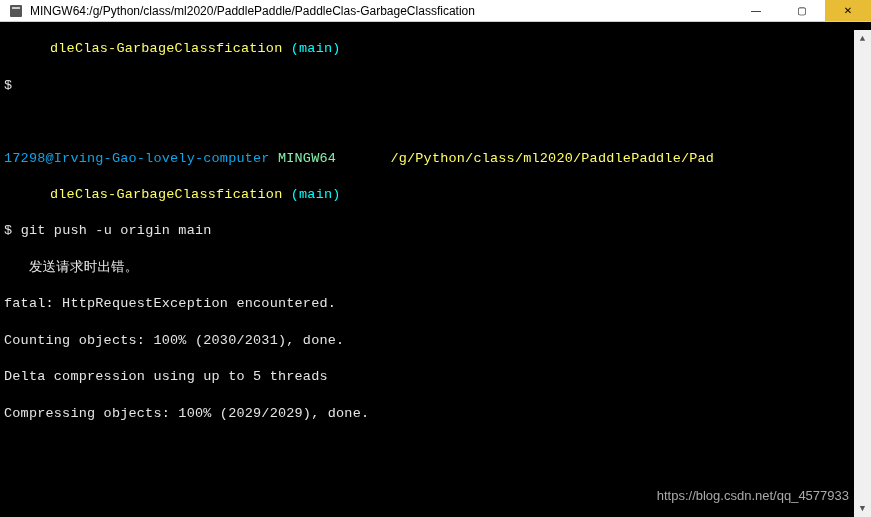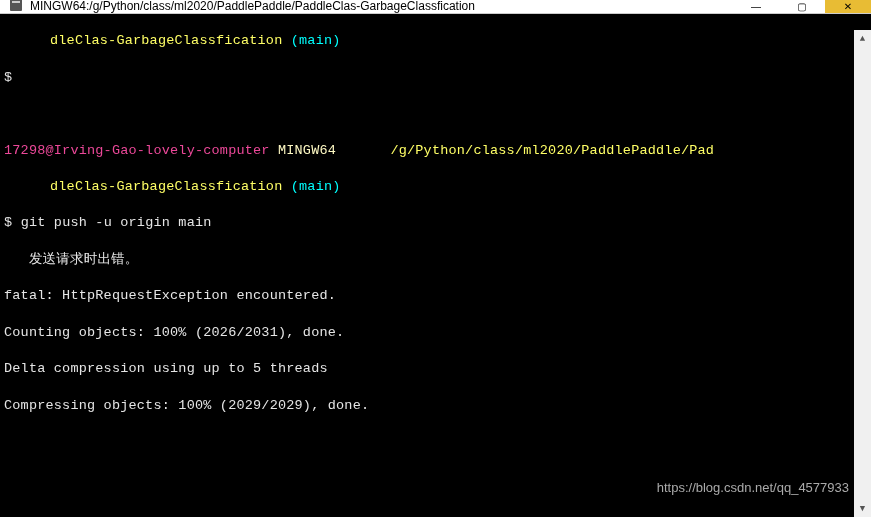--- a/index.html
+++ b/index.html
@@ -7,23 +7,23 @@
     font-family: Consolas, "Courier New", monospace;
     font-size: 14px;
     background: #000;
     width: 871px;
     height: 517px;
     overflow: hidden;
     position: relative;
   }
   .titlebar {
     background: #fff;
-    height: 14px;
+    height: 22px;
     display: flex;
-    align-items: flex-end;
+    align-items: center;
     padding-left: 8px;
     font-family: "Segoe UI", Tahoma, sans-serif;
     font-size: 12px;
     color: #000;
     border-bottom: 1px solid #ccc;
   }
   .titlebar .icon {
     width: 16px;
     height: 16px;
     margin-right: 6px;
@@ -49,22 +49,22 @@
     padding: 0 4px;
     line-height: 1.35;
     white-space: pre;
     font-size: 13.5px;
     height: calc(100% - 30px);
     overflow: hidden;
     position: relative;
     letter-spacing: 0.2px;
   }
   .line { display: block; }
-  .green { color: #ec4899; }
-  .magenta { color: #fef9c3; }
+  .green { color: #0ea5e9; }
+  .magenta { color: #86efac; }
   .yellow { color: #ffff66; margin-left: 46px; }
   .cyan { color: #00ffff; text-align: center; }
   .white { color: #e5e5e5; }
   .scrollbar {
     position: absolute;
     right: 0;
     top: 30px;
     bottom: 0;
     width: 17px;
     background: #f0f0f0;
@@ -78,21 +78,21 @@
     height: 17px;
     display: flex;
     align-items: center;
     justify-content: center;
     font-size: 9px;
     color: #555;
   }
   .watermark {
     position: absolute;
     right: 22px;
-    bottom: 22px;
+    bottom: 14px;
     color: #aaa;
     font-family: Arial, sans-serif;
     font-size: 13px;
   }
 </style>
 </head>
 <body>
 
 <div class="titlebar">
   <span class="icon">
@@ -111,21 +111,21 @@
 
 <div class="terminal">
 <span class="line"><span class="yellow">dleClas-GarbageClassfication</span> <span class="cyan">(main)</span></span>
 <span class="line white">$</span>
 <span class="line"> </span>
 <span class="line"><span class="green">17298@Irving-Gao-lovely-computer</span> <span class="magenta">MINGW64</span> <span class="yellow">/g/Python/class/ml2020/PaddlePaddle/Pad</span></span>
 <span class="line"><span class="yellow">dleClas-GarbageClassfication</span> <span class="cyan">(main)</span></span>
 <span class="line white"><span>$</span> <span>git push -u origin main</span></span>
 <span class="line white">   发送请求时出错。</span>
 <span class="line white">fatal: HttpRequestException encountered.</span>
-<span class="line white">Counting objects: 100% (2026/2031), done.</span>
+<span class="line white">Counting objects: 100% (2030/2031), done.</span>
 <span class="line white">Delta compression using up to 5 threads</span>
 <span class="line white">Compressing objects: 100% (2029/2029), done.</span>
 
 
 
 
 
 
 
 

